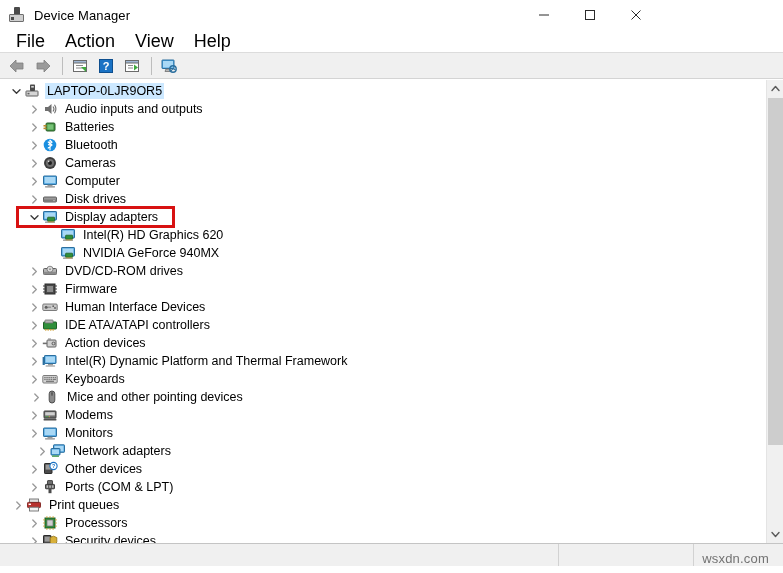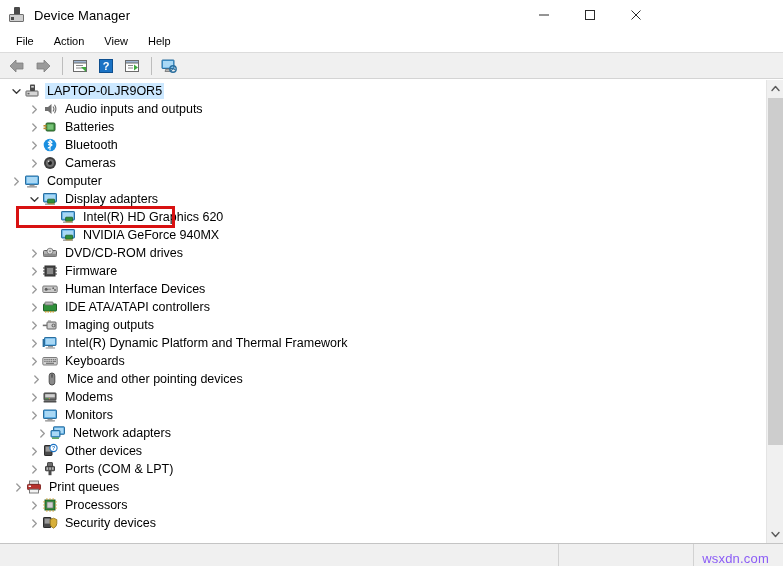--- a/index.html
+++ b/index.html
@@ -81,21 +81,21 @@
     position: absolute;
     left: 0; top: 30px;
     width: 783px; height: 22px;
     background: #ffffff;
     display: flex;
     align-items: center;
     padding-left: 6px;
     box-sizing: border-box;
   }
   .menu-item {
-    font-size: 11px;
+    font-size: 18px;
     color: #000000;
     padding: 2px 10px;
     line-height: 1;
   }
 
   
   .toolbar {
     position: absolute;
     left: 0; top: 52px;
     width: 783px; height: 27px;
@@ -226,21 +226,21 @@
     padding: 0 8px;
     box-sizing: border-box;
     font-size: 12px;
     color: #000;
   }
   .sb-pane.p1 { width: 560px; }
   .sb-pane.p2 { width: 135px; }
   .sb-pane.p3 { flex: 1; border-right: none; justify-content: flex-end; padding-right: 14px; }
   .watermark {
     font-size: 13px;
-    color: #8b5cf6;
+    color: #737373;
     letter-spacing: 0.2px;
   }
   .sb-bottomstrip {
     position: absolute;
     left: 0; bottom: 0;
     width: 783px; height: 7px;
     background: #ffffff;
   }
 </style>
 </head>
@@ -411,35 +411,50 @@
           <span class="icon">
             <svg class="ic" viewBox="0 0 16 16">
               <circle cx="8" cy="8" r="6" fill="#3c3c3c"></circle>
               <circle cx="8" cy="8" r="4" fill="#6e6e6e"></circle>
               <circle cx="8" cy="8" r="2" fill="#1f1f1f"></circle>
               <circle cx="6.6" cy="6.4" r="0.8" fill="#dcdcdc"></circle>
             </svg>
           </span>
           <span class="label">Cameras</span>
         </div>
-        <div class="row" style="padding-left:8px">
+        <div class="row" style="padding-left:26px">
           <span class="chev">
             <svg width="9" height="9" viewBox="0 0 9 9">
               <path d="M2.8 1 L6.3 4.5 L2.8 8" fill="none" stroke="#9a9a9a" stroke-width="1.35" stroke-linecap="round" stroke-linejoin="round"></path>
             </svg>
           </span>
           <span class="icon">
             <svg class="ic" viewBox="0 0 16 16">
               <rect x="1.5" y="3" width="13" height="8.5" rx="0.6" fill="#4aa3e0" stroke="#2a6e9e" stroke-width="1"></rect>
               <rect x="2.6" y="4" width="10.8" height="6.2" fill="#a9d8f5"></rect>
               <rect x="5.5" y="11.8" width="5" height="1.4" fill="#9a9a9a"></rect>
               <rect x="3" y="13.2" width="10" height="1.2" rx="0.4" fill="#8a8a8a"></rect>
             </svg>
           </span>
           <span class="label">Computer</span>
+        </div>
+        <div class="row" style="padding-left:26px">
+          <span class="chev">
+            <svg width="9" height="9" viewBox="0 0 9 9">
+              <path d="M2.8 1 L6.3 4.5 L2.8 8" fill="none" stroke="#9a9a9a" stroke-width="1.35" stroke-linecap="round" stroke-linejoin="round"></path>
+            </svg>
+          </span>
+          <span class="icon">
+            <svg class="ic" viewBox="0 0 16 16">
+              <rect x="1.5" y="6" width="13" height="5" rx="1" fill="#9a9a9a" stroke="#5e5e5e" stroke-width="1"></rect>
+              <rect x="1.5" y="8.5" width="13" height="2.5" fill="#7c7c7c"></rect>
+              <circle cx="12" cy="9.6" r="0.7" fill="#d8d8d8"></circle>
+            </svg>
+          </span>
+          <span class="label">Disk drives</span>
         </div>
         <div class="row" style="padding-left:26px">
           <span class="chev">
             <svg width="9" height="9" viewBox="0 0 9 9">
               <path d="M1 2.8 L4.5 6.3 L8 2.8" fill="none" stroke="#3a3a3a" stroke-width="1.35" stroke-linecap="round" stroke-linejoin="round"></path>
             </svg>
           </span>
           <span class="icon">
             <svg class="ic" viewBox="0 0 16 16">
               <rect x="1.5" y="2.5" width="13" height="8.5" rx="0.6" fill="#4aa3e0" stroke="#2a6e9e" stroke-width="1"></rect>
@@ -565,21 +580,21 @@
           </span>
           <span class="icon">
             <svg class="ic" viewBox="0 0 16 16">
               <rect x="5" y="5" width="9" height="7" rx="0.8" fill="#d2d2d2" stroke="#5e5e5e" stroke-width="1"></rect>
               <circle cx="11.5" cy="8.5" r="2" fill="#6f6f6f"></circle>
               <circle cx="11.5" cy="8.5" r="0.9" fill="#cfcfcf"></circle>
               <rect x="0.8" y="7.6" width="4.2" height="1.6" fill="#6f6f6f"></rect>
               <rect x="6" y="3.4" width="3" height="1.6" fill="#9a9a9a"></rect>
             </svg>
           </span>
-          <span class="label">Imaging outputs</span>
+          <span class="label">Action devices</span>
         </div>
         <div class="row" style="padding-left:26px">
           <span class="chev">
             <svg width="9" height="9" viewBox="0 0 9 9">
               <path d="M2.8 1 L6.3 4.5 L2.8 8" fill="none" stroke="#9a9a9a" stroke-width="1.35" stroke-linecap="round" stroke-linejoin="round"></path>
             </svg>
           </span>
           <span class="icon">
             <svg class="ic" viewBox="0 0 16 16">
               <rect x="2.5" y="2.5" width="11.5" height="8" rx="0.6" fill="#4aa3e0" stroke="#2a6e9e" stroke-width="1"></rect>

